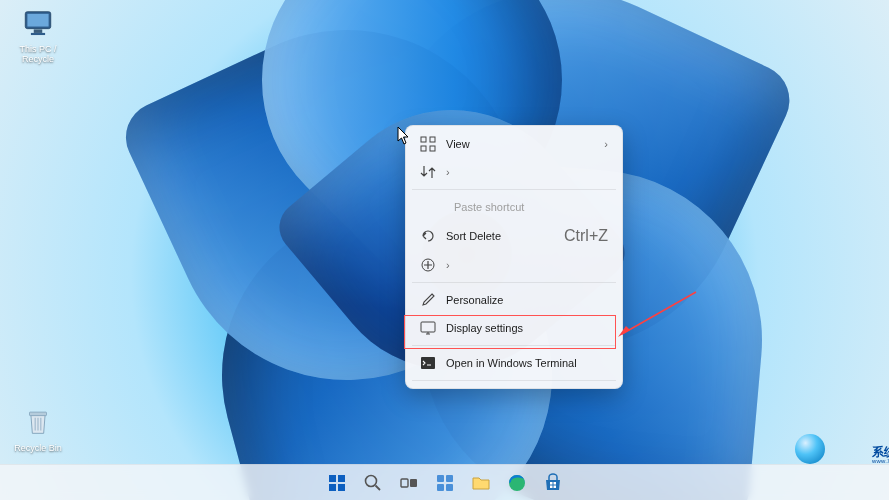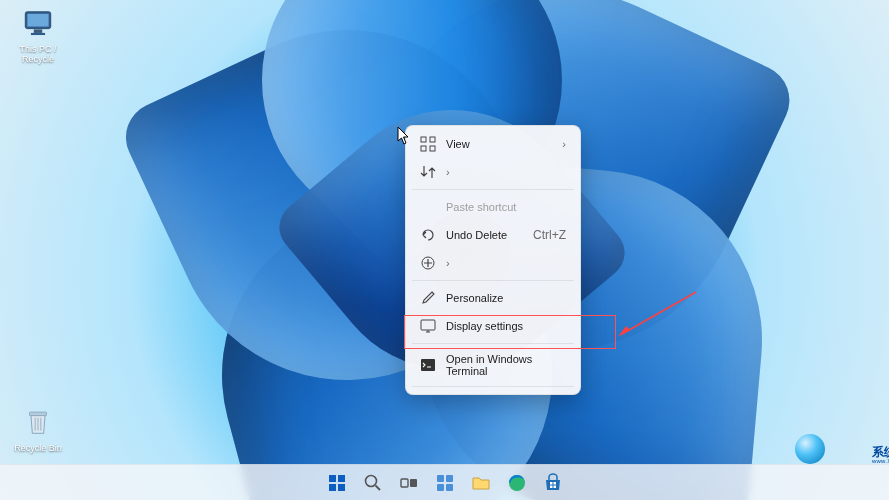--- a/index.html
+++ b/index.html
@@ -55,42 +55,42 @@
       position: absolute;
       top: 126px; left: 397px;
       width: 14px; height: 20px;
       z-index: 4;
     }
     
     
     .ctxmenu {
       position: absolute;
       top: 125px; left: 405px;
-      width: 176px;
+      width: 218px;
       background: rgba(249, 249, 251, .96);
       border: 1px solid rgba(0,0,0,.08);
       border-radius: 8px;
       box-shadow: 0 8px 24px rgba(0,0,0,.25);
       padding: 4px;
       z-index: 3;
       font-size: 11px;
       color: #1a1a1a;
     }
     .mi {
       display: flex;
       align-items: center;
       padding: 6px 10px;
       border-radius: 4px;
       cursor: default;
       position: relative;
     }
-    .mi.disabled { color: #9e9e9e; }
+    .mi.disabled { color: #9e9e9e; gap: 8px; }
     .mi .micn { width: 16px; height: 16px; margin-right: 10px; display: flex; align-items: center; justify-content: center; flex-shrink: 0; }
     .mi .mlbl { flex: 1; }
-    .mi .macc { font-size: 12px; color: #6b6b6b; margin-left: 8px; }
+    .mi .macc { font-size: 16px; color: #6b6b6b; margin-left: 8px; }
     .mi .chev { font-size: 11px; color: #6b6b6b; }
     .sep { height: 1px; background: rgba(0,0,0,.08); margin: 3px 2px; }
     
     .highlight-box {
       position: absolute;
       border: 1.5px solid #ff5252;
       pointer-events: none;
       z-index: 4;
     }
     .hl1 { top: 315px; left: 404px; width: 212px; height: 34px; }
@@ -214,21 +214,21 @@
     <div class="mi disabled">
       <span class="micn"></span>
       <span class="mlbl">Paste shortcut</span>
     </div>
     <div class="mi">
       <span class="micn">
           <svg viewBox="0 0 16 16">
             <path d="M3 8 A5 5 0 1 1 8 13 M3 8 L6 5 M3 8 L6 11" fill="none" stroke="#444" stroke-width="1.2"></path>
           </svg>
         </span>
-      <span class="mlbl">Undo Delete</span>
+      <span class="mlbl">Sort Delete</span>
       <span class="macc">Ctrl+Z</span>
     </div>
     <div class="mi">
       <span class="micn">
           <svg viewBox="0 0 16 16">
             <circle cx="8" cy="8" r="6" fill="none" stroke="#444"></circle>
             <path d="M8 4 L8 12 M4 8 L12 8" stroke="#444" stroke-width="1.2"></path>
           </svg>
         </span>
       <span class="chev">›</span>

